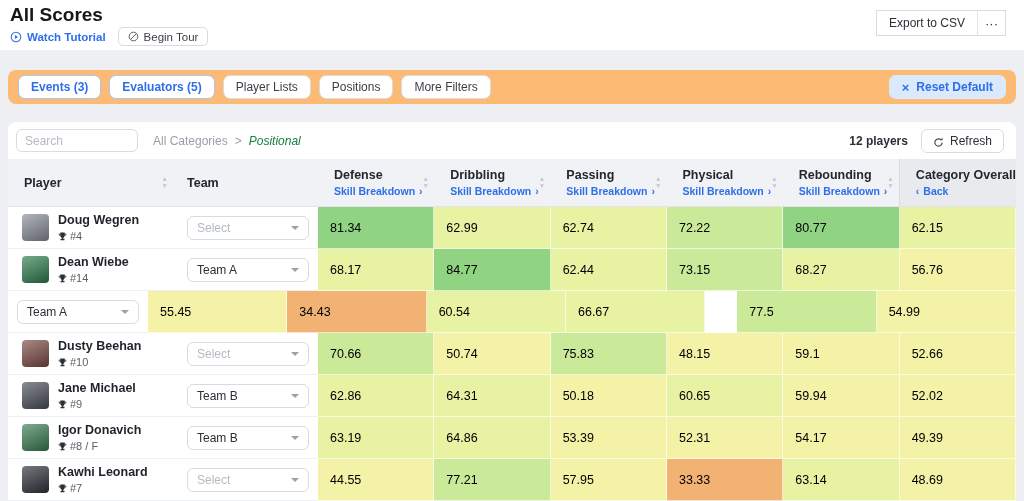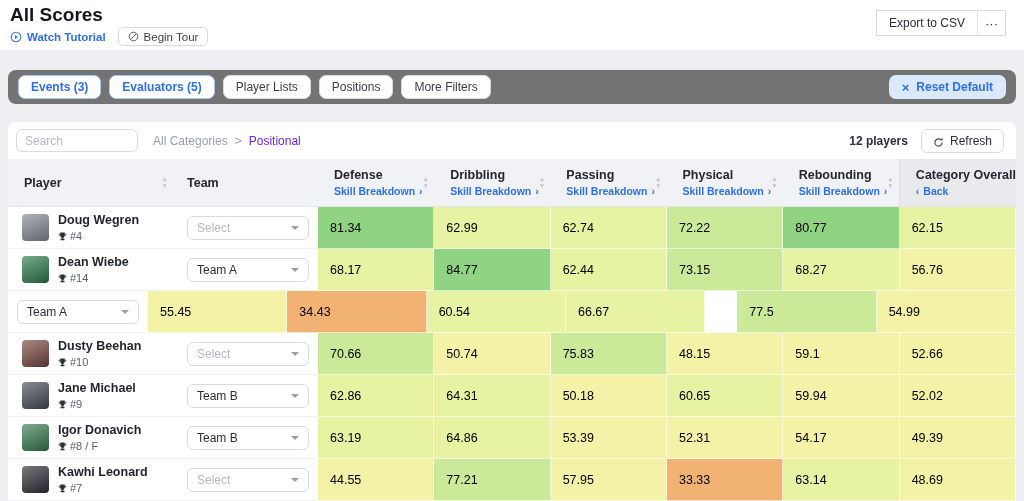--- a/index.html
+++ b/index.html
@@ -17,32 +17,32 @@
   .topbar { position:absolute; top:0; left:0; width:100%; height:50px; background:#fff; }
   .page-title { position:absolute; left:10px; top:4px; font-size:19px; font-weight:700; color:#14171c; }
   .topbar-links { position:absolute; left:10px; top:27px; display:flex; align-items:center; gap:12px; }
   .tutorial-link { display:flex; align-items:center; gap:5px; color:#2e6fe8; font-size:11.5px; font-weight:600; cursor:pointer; }
   .tour-btn { display:flex; align-items:center; gap:5px; background:#fff; border:1px solid #d8dbe0; border-radius:5px; padding:2px 9px; height:19px; font-size:11.5px; color:#3a3f46; }
   .export-group { position:absolute; right:18px; top:10px; display:flex; border:1px solid #d8dbe0; border-radius:0; overflow:hidden; background:#fff; }
   .export-btn { background:#fff; border:none; padding:5px 12px; font-size:12px; color:#2b2f36; }
   .more-btn { background:#fff; border:none; border-left:1px solid #e3e5e9; width:28px; font-size:13px; color:#2b2f36; line-height:1; }
 
   
-  .filter-card { position:absolute; left:8px; right:8px; top:70px; height:34px; background:#737373; border-radius:8px; display:flex; align-items:center; padding:4px 10px; gap:8px; }
+  .filter-card { position:absolute; left:8px; right:8px; top:70px; height:34px; background:#fdba74; border-radius:8px; display:flex; align-items:center; padding:4px 10px; gap:8px; }
   .pill { border:1px solid #d8dbe0; background:#fff; color:#3a3f46; border-radius:7px; padding:4px 12px; font-size:12px; white-space:nowrap; }
   .pill-active { color:#2e6fe8; border-color:#a9c6f7; font-weight:600; }
   .reset-btn { margin-left:auto; background:#dbe9fd; color:#2e6fe8; border:none; border-radius:7px; padding:5px 13px; font-size:12px; font-weight:600; display:flex; align-items:center; gap:7px; }
 
   
   .main-card { position:absolute; left:8px; right:8px; top:122px; height:383px; background:#fff; border-radius:8px 8px 0 0; overflow:hidden; }
   .toolbar { height:37px; display:flex; align-items:center; padding:0 12px 0 8px; gap:15px; }
   .search-input { width:122px; height:23px; border:1px solid #d8dbe0; border-radius:6px; padding:0 8px; font-size:12px; color:#2b2f36; outline:none; }
   .search-input::placeholder { color:#b4bac2; }
   .breadcrumb { font-size:12px; color:#9aa0a9; display:flex; gap:7px; align-items:center; }
-  .crumb-current { color:#6d28d9; }
+  .crumb-current { color:#15803d;font-style:italic; }
   .toolbar-right { margin-left:auto; display:flex; align-items:center; gap:13px; }
   .players-count { font-size:12px; color:#2b2f36; font-weight:600; }
   .refresh-btn { border:1px solid #d8dbe0; background:#fff; border-radius:6px; padding:4px 11px; font-size:12px; color:#2b2f36; display:flex; align-items:flex-end; gap:6px; }
 
   
   .t-head { display:flex; height:48px; background:#f1f2f5; }
   .hc { border-bottom:1px solid #e2e4e9; }
   .hc-player { width:170px; display:flex; align-items:center; justify-content:space-between; padding:0 10px 0 16px; }
   .hc-team { width:140px; display:flex; align-items:center; padding:0 9px; }
   .hc-skill { flex:1; display:flex; align-items:center; justify-content:space-between; padding:0 9px 0 16px; min-width:0; }

